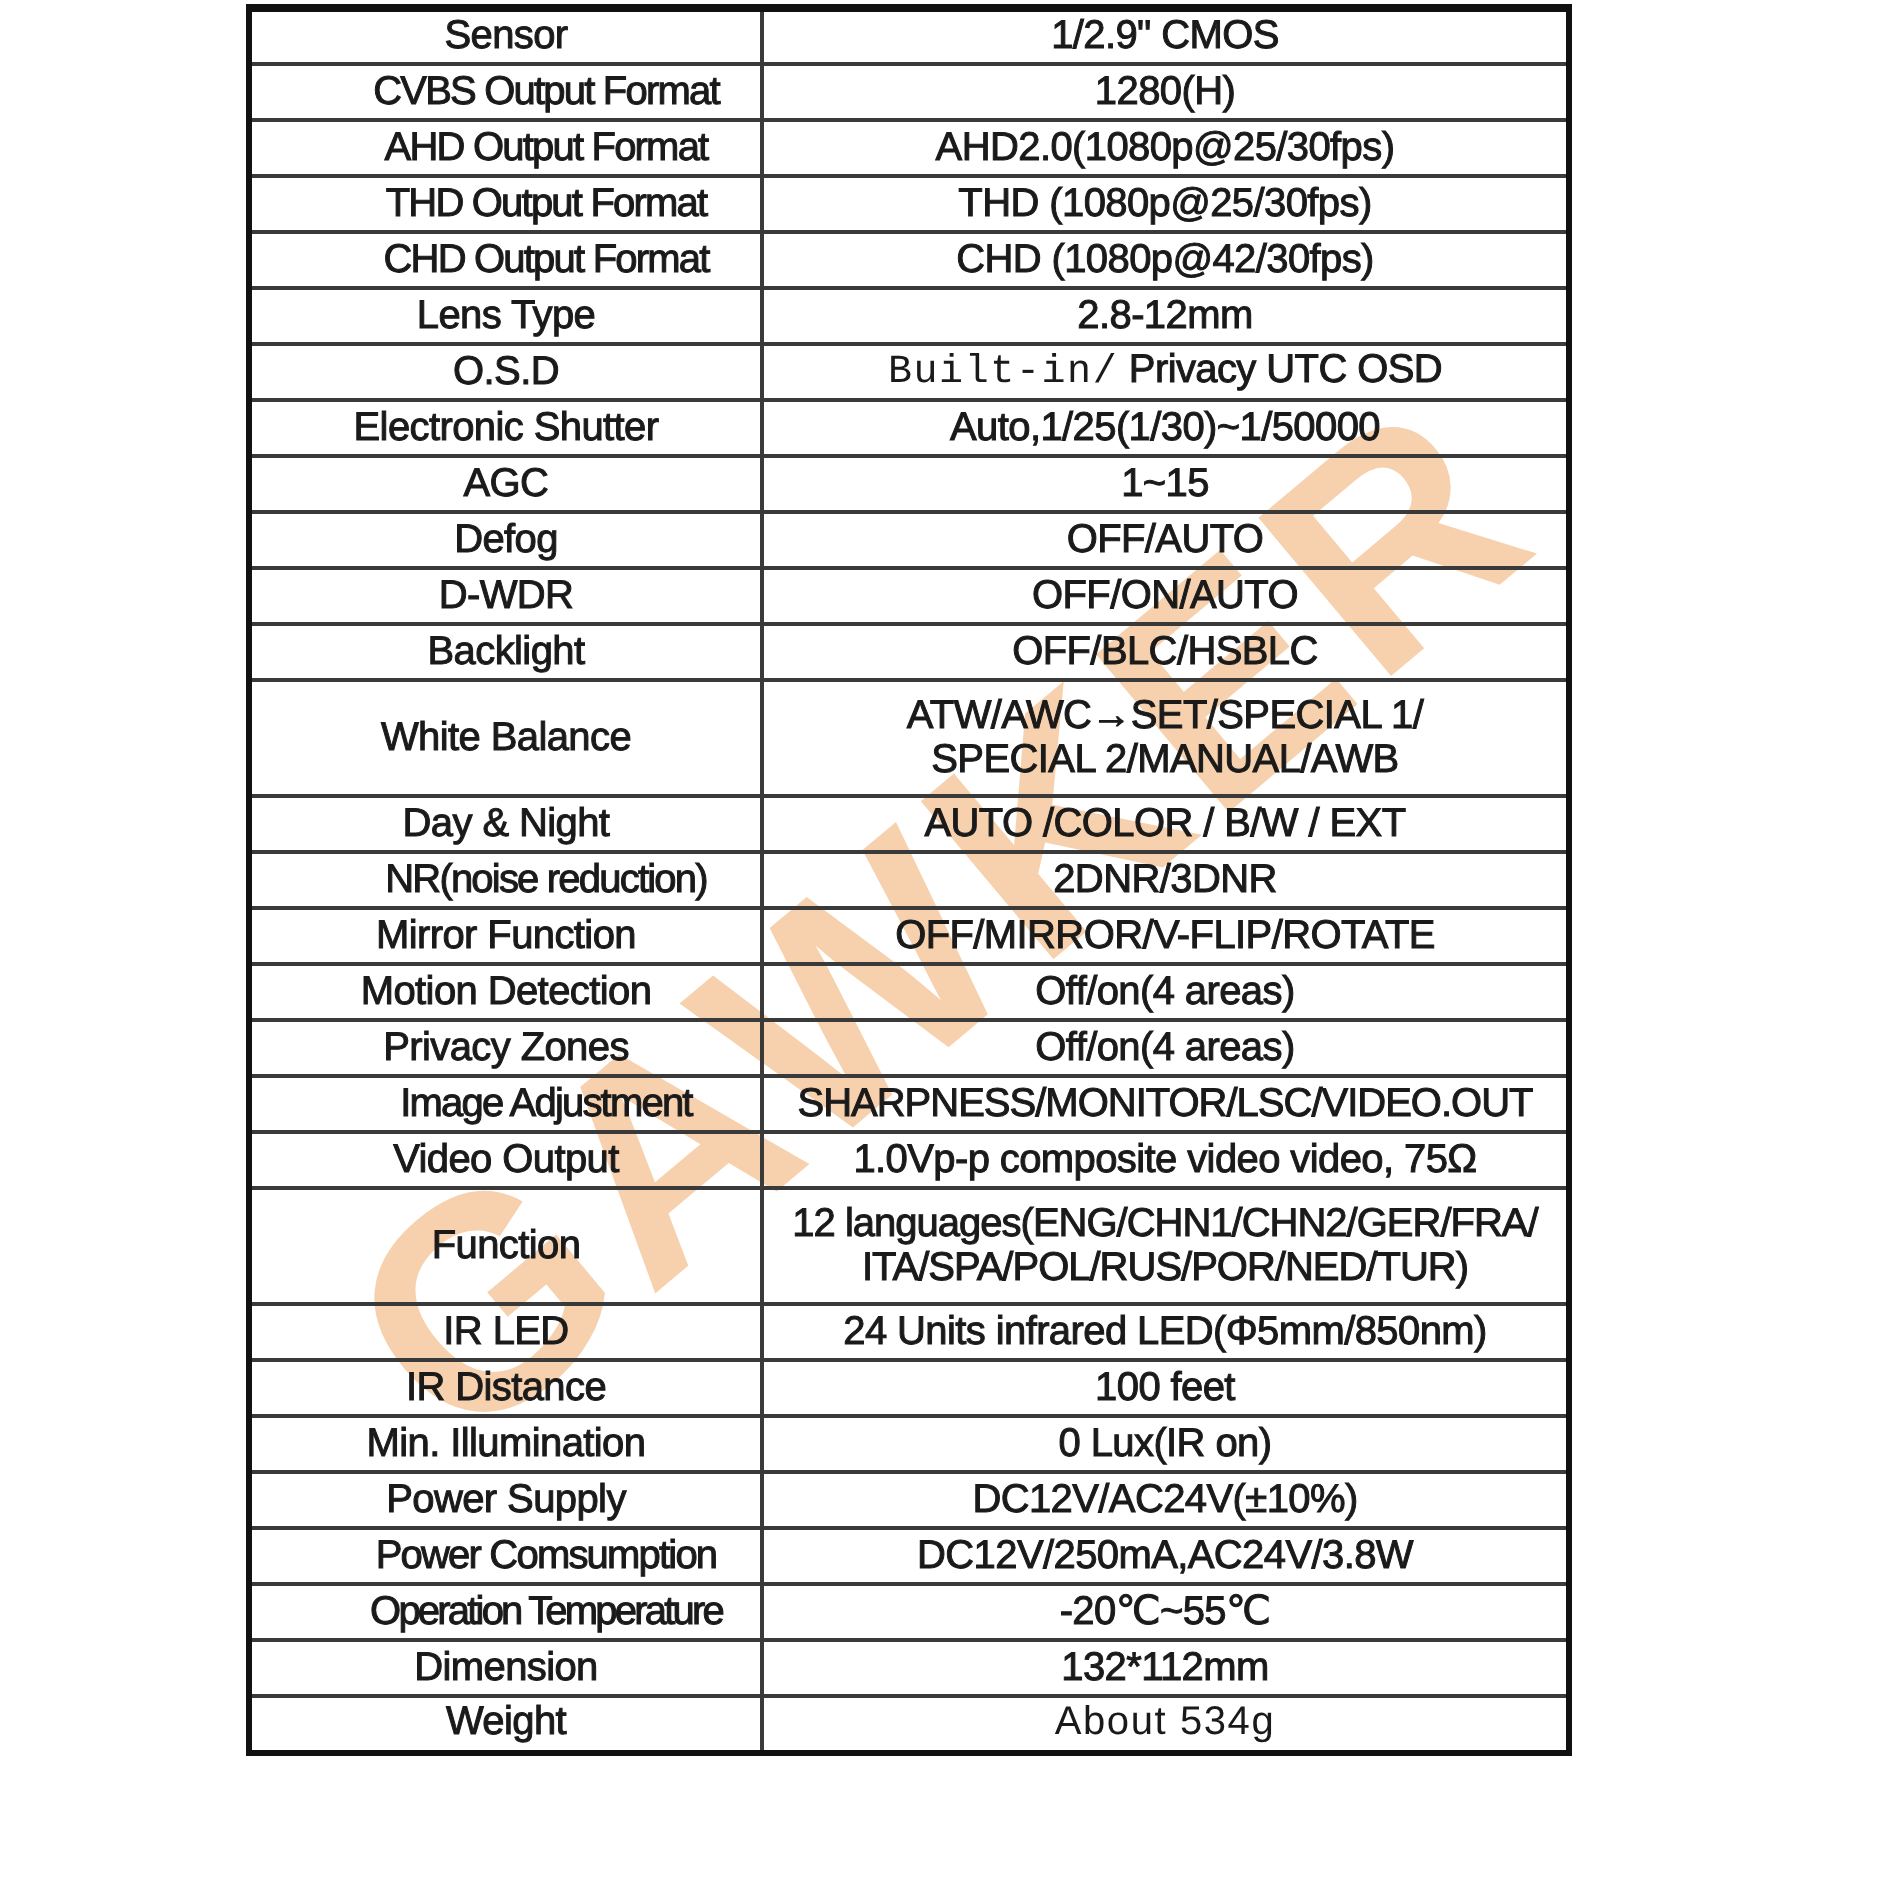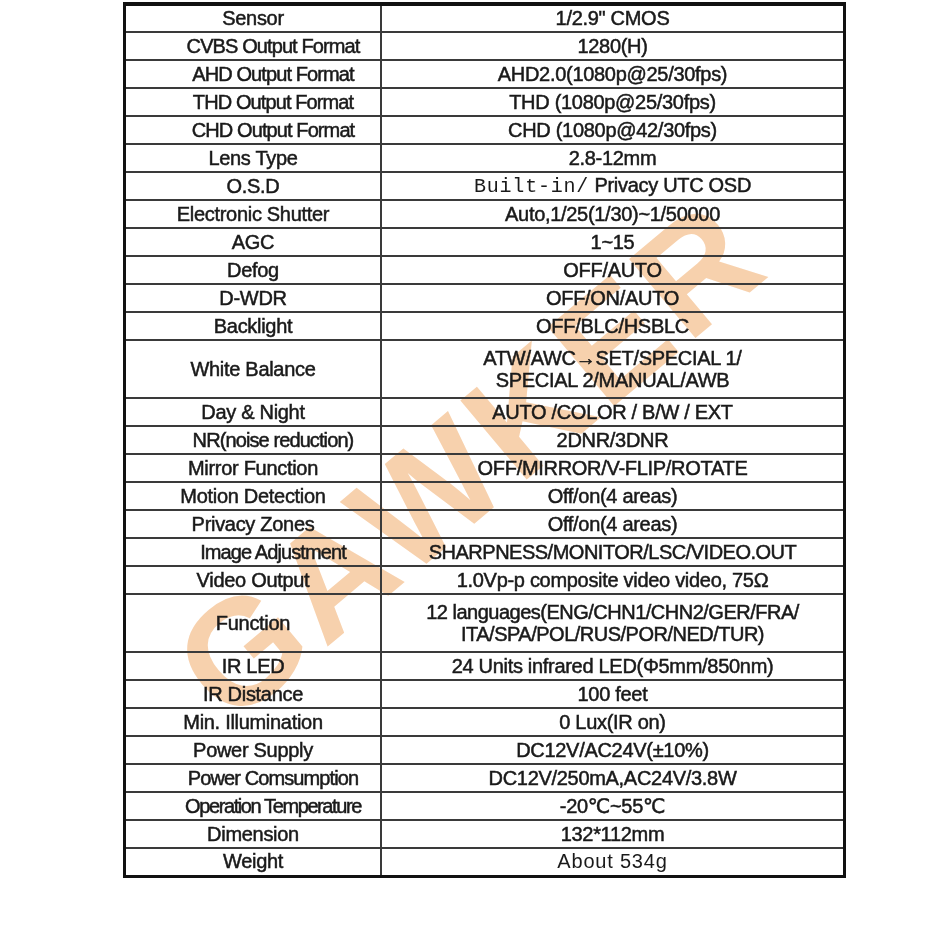--- a/index.html
+++ b/index.html
@@ -12,21 +12,21 @@
       height: 952px;
       position: relative;
       overflow: hidden;
       font-family: "Liberation Sans", "DejaVu Sans", sans-serif;
       color: #1a1a1a;
     }
     .spec-table {
       position: absolute;
       left: 123px;
       top: 2px;
-      width: 723px;
+      width: 663px;
       border: 3px solid #111;
       border-top-width: 4px;
       border-collapse: collapse;
       box-sizing: border-box;
       z-index: 2;
     }
     .spec-table td {
       border: 2px solid #3a3a3a;
       padding: 0;
       text-align: center;

